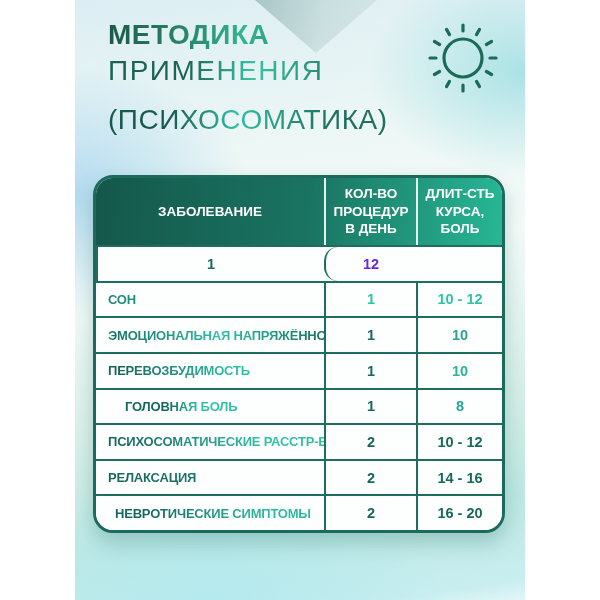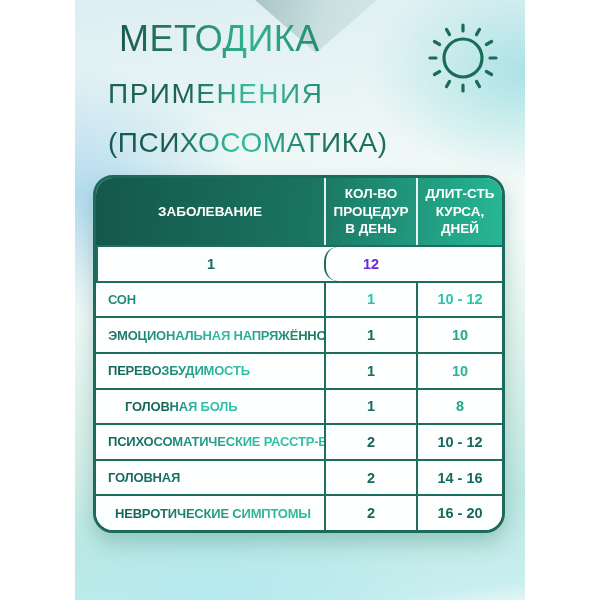--- a/index.html
+++ b/index.html
@@ -20,26 +20,25 @@
     position:absolute;left:180px;top:0;width:122px;height:53px;
     background:linear-gradient(100deg, rgba(116,156,154,0.50) 0%, rgba(158,190,188,0.35) 55%, rgba(176,204,201,0.28) 100%);
     clip-path:polygon(0 0,100% 0,50% 100%);
   }
   .title{position:absolute;left:33px;top:20px;line-height:1;}
   .grad-text{
     -webkit-background-clip:text;background-clip:text;
     -webkit-text-fill-color:transparent;color:transparent;
   }
   .t1{
-    font-size:36px;font-weight:400;letter-spacing:0.5px;line-height:1.05;
+    font-size:28px;font-weight:700;letter-spacing:0.5px;line-height:1.05;
     background-image:linear-gradient(90deg,#1c5948 0%,#2a8a6d 30%,#33b392 48%,#2a9478 68%,#1d5e49 100%);
-    margin-left:11px;
   }
   .t2{
-    font-size:28px;font-weight:400;letter-spacing:1.5px;margin-top:21px;line-height:1.1;
+    font-size:28px;font-weight:400;letter-spacing:1.5px;margin-top:7px;line-height:1.1;
     background-image:linear-gradient(90deg,#1b6353 0%,#1b6353 28%,#3cc2a4 52%,#20735f 88%);
   }
   .t3{
     font-size:28px;font-weight:400;letter-spacing:0.5px;margin-top:18px;line-height:1.1;
     background-image:linear-gradient(90deg,#175a4e 0%,#175a4e 22%,#34bfa2 46%,#1e6f5e 80%);
   }
   .sun{position:absolute;right:22px;top:18px;width:80px;height:80px;}
 
   .tbl{
     position:absolute;left:18px;top:175px;width:412px;height:358px;
@@ -118,21 +117,21 @@
       <line x1="40" y1="7" x2="40" y2="13" transform="rotate(270 40 40)"></line>
       <line x1="40" y1="7" x2="40" y2="13" transform="rotate(300 40 40)"></line>
       <line x1="40" y1="7" x2="40" y2="13" transform="rotate(330 40 40)"></line>
     </g>
   </svg>
 
   <div class="tbl">
     <div class="thead">
       <div class="th">ЗАБОЛЕВАНИЕ</div>
       <div class="th">КОЛ-ВО ПРОЦЕДУР В ДЕНЬ</div>
-      <div class="th">ДЛИТ-СТЬ КУРСА, ДНЕЙ</div>
+      <div class="th">ДЛИТ-СТЬ КУРСА, БОЛЬ</div>
     </div>
     <div class="tbody">
 
         <div class="trow">
           <div class="td-num td-count">1</div>
           <div class="td-num td-days">12</div>
         </div>
 
         <div class="trow">
           <div class="td-label">СОН</div>
@@ -158,21 +157,21 @@
           <div class="td-num td-days">8</div>
         </div>
 
         <div class="trow">
           <div class="td-label">ПСИХОСОМАТИЧЕСКИЕ РАССТР-ВА</div>
           <div class="td-num td-count">2</div>
           <div class="td-num td-days">10 - 12</div>
         </div>
 
         <div class="trow">
-          <div class="td-label">ГОЛОВНАЯ</div>
+          <div class="td-label">РЕЛАКСАЦИЯ</div>
           <div class="td-num td-count">2</div>
           <div class="td-num td-days">14 - 16</div>
         </div>
 
         <div class="trow">
           <div class="td-label">НЕВРОТИЧЕСКИЕ СИМПТОМЫ</div>
           <div class="td-num td-count">2</div>
           <div class="td-num td-days">16 - 20</div>
         </div>
       </div>

